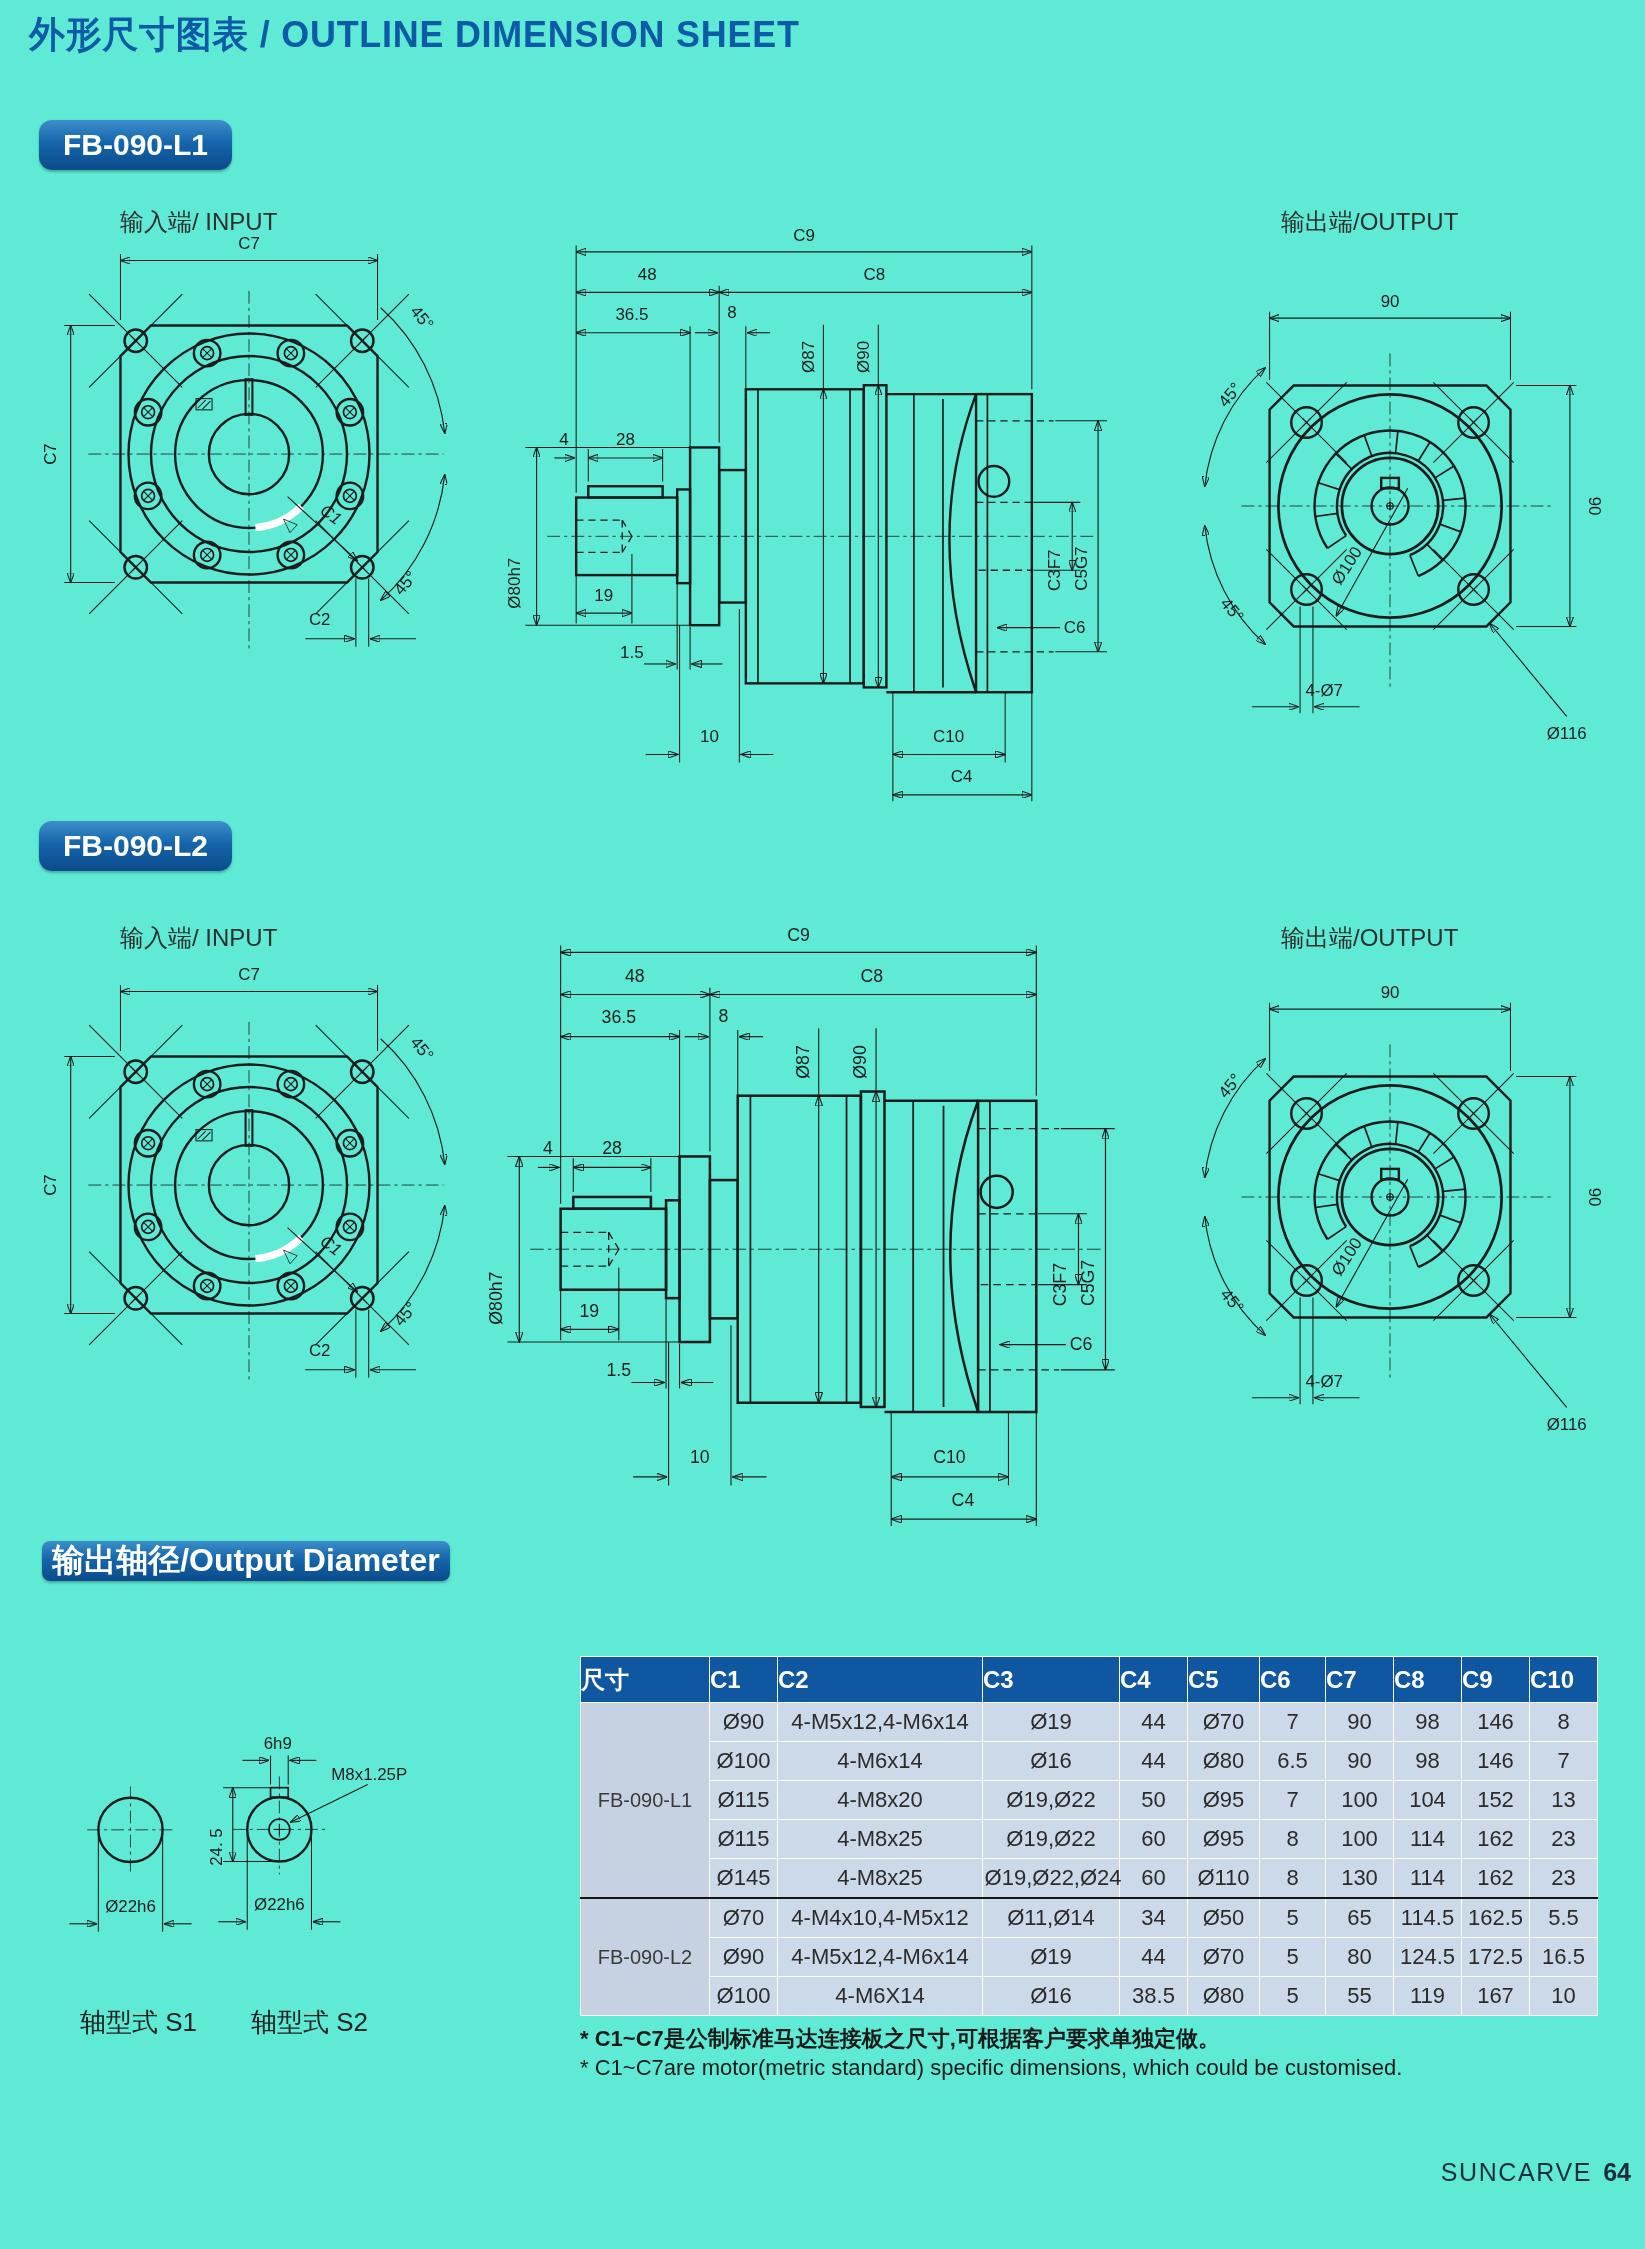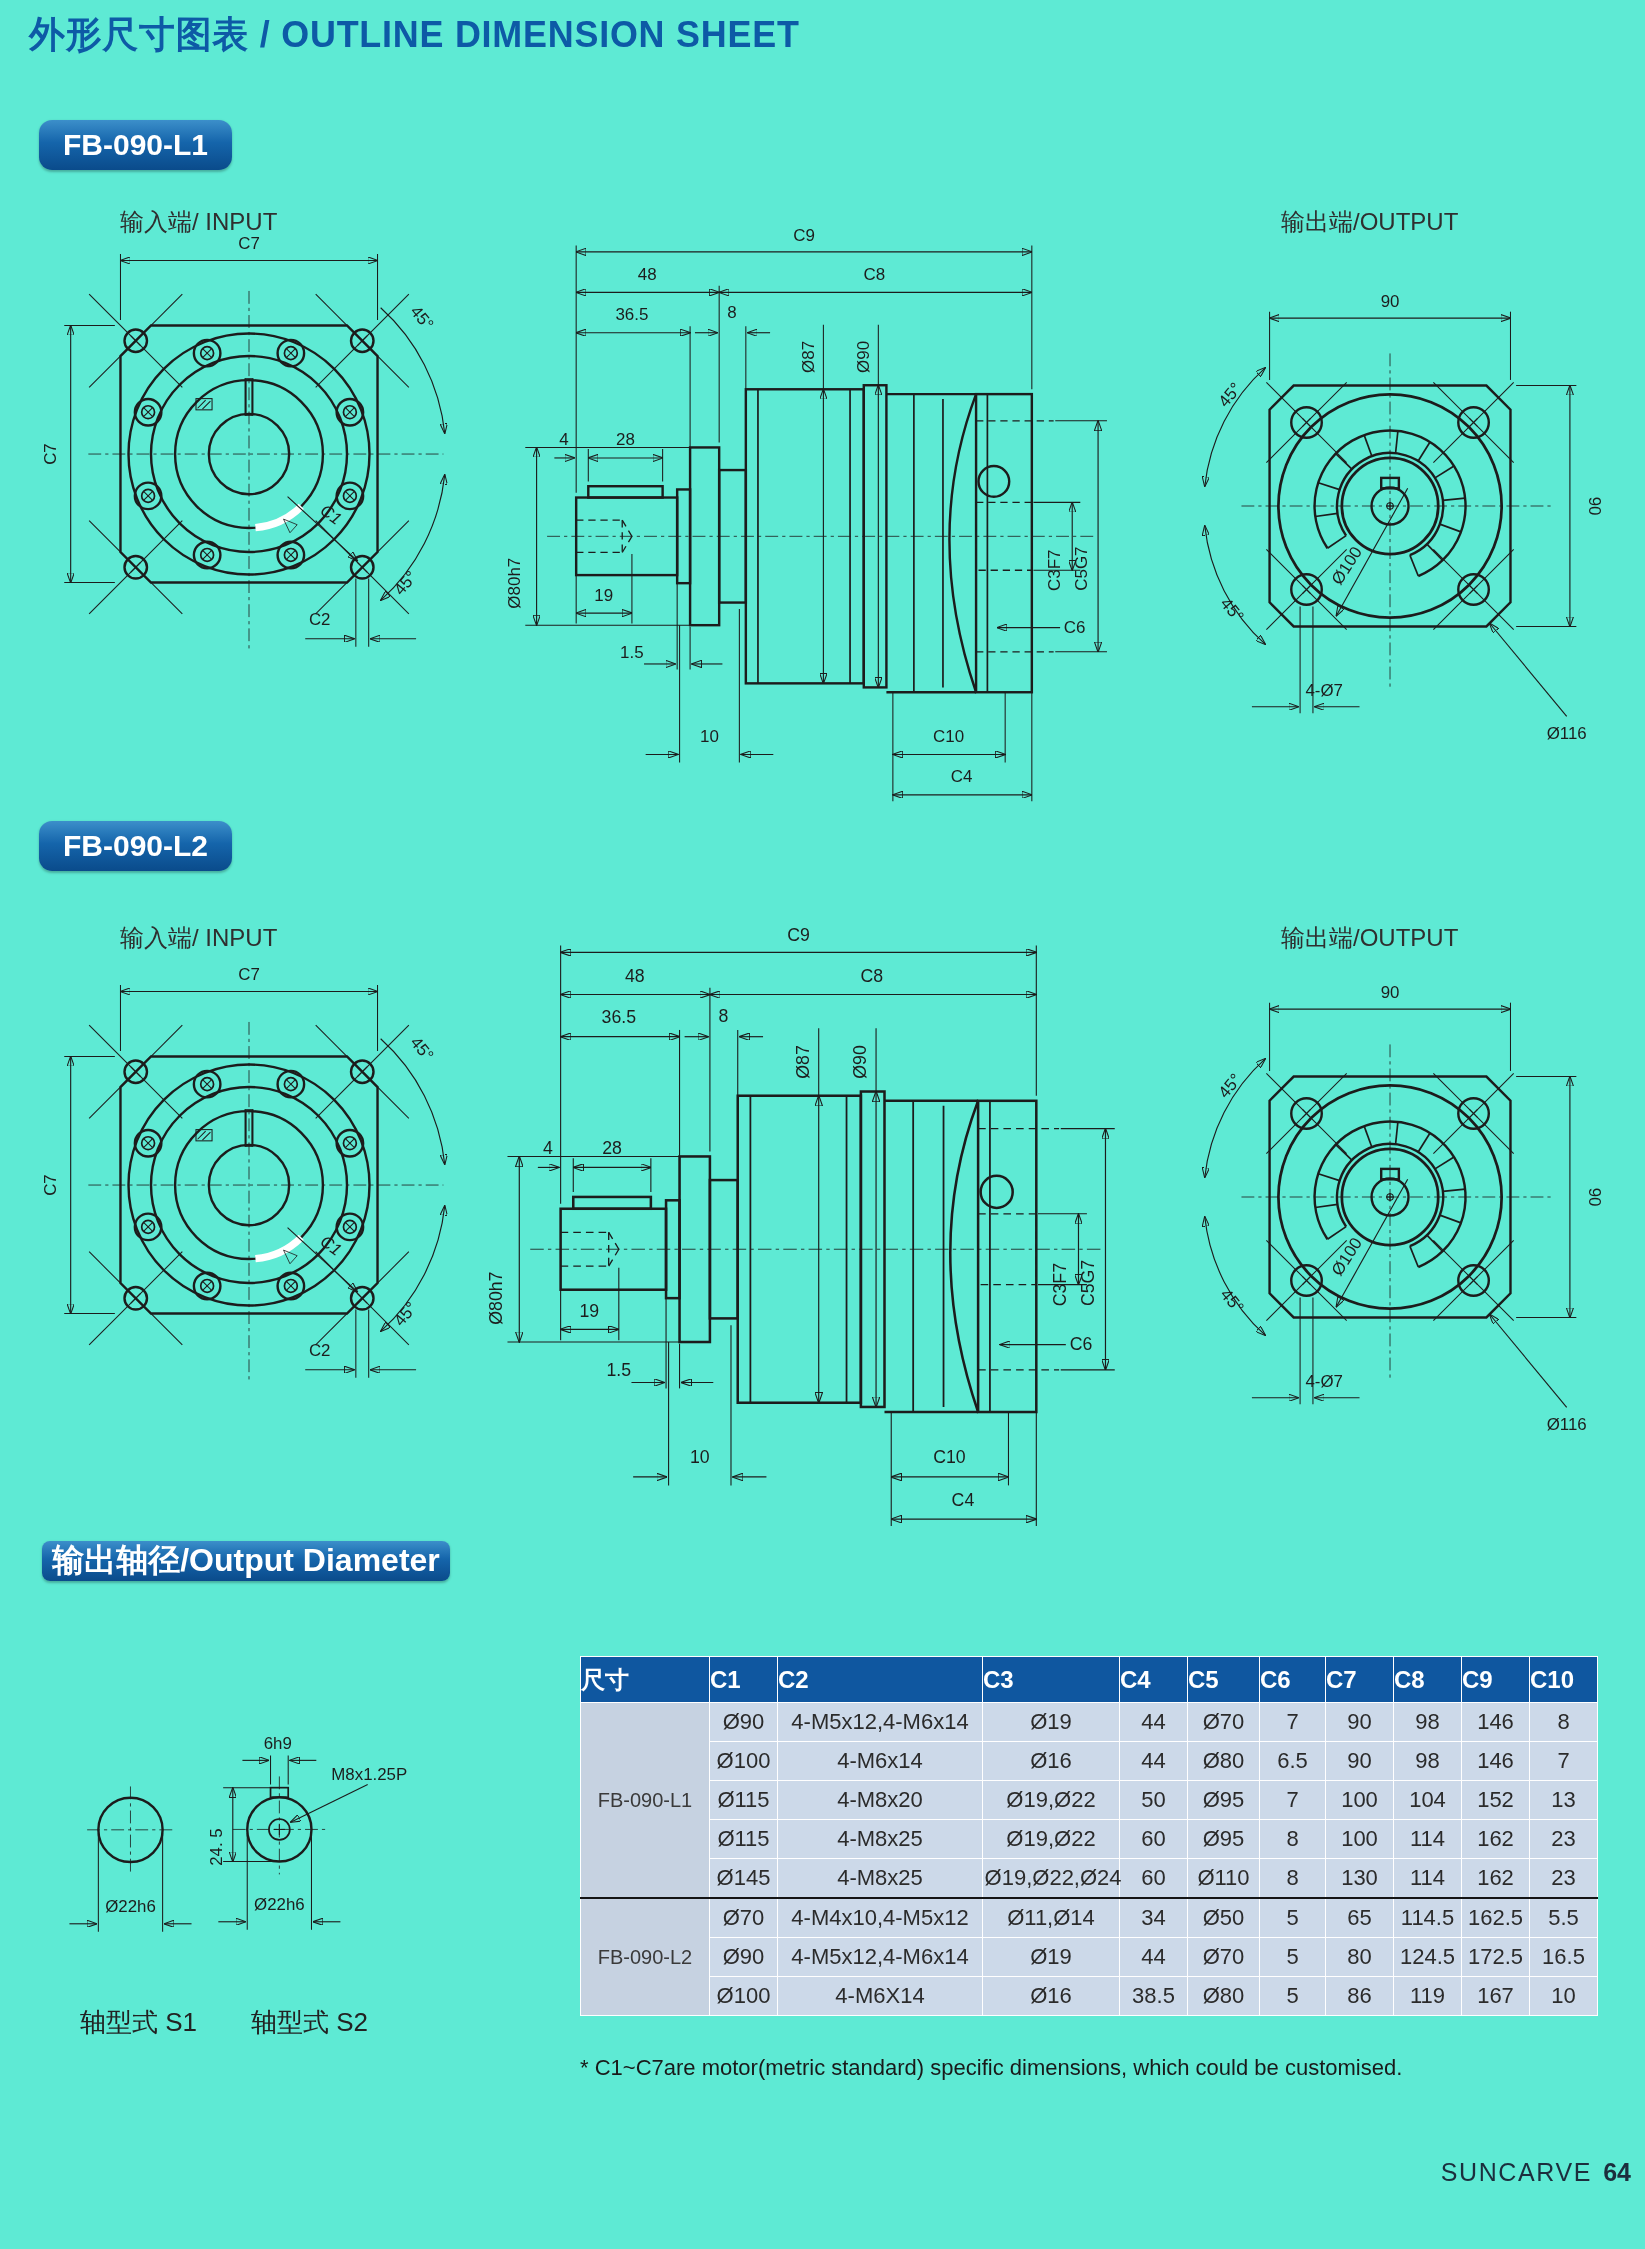--- a/index.html
+++ b/index.html
@@ -871,28 +871,29 @@
             <td>172.5</td>
             <td>16.5</td>
           </tr>
           <tr>
             <td>Ø100</td>
             <td>4-M6X14</td>
             <td>Ø16</td>
             <td>38.5</td>
             <td>Ø80</td>
             <td>5</td>
-            <td>86</td>
+            <td>55</td>
             <td>119</td>
             <td>167</td>
             <td>10</td>
           </tr>
         </tbody>
     </table>
   </div>
 
+  <div class="abs notes" style="top:2024px;font-weight:bold">* C1~C7是公制标准马达连接板之尺寸,可根据客户要求单独定做。</div>
   <div class="abs notes" style="top:2055px">* C1~C7are motor(metric standard)  specific dimensions, which could be customised.</div>
 
   <div class="abs footer">
     <span class="brand">SUNCARVE</span><span class="pg">64</span>
   </div>
 </div>
 
 
 </body></html>

